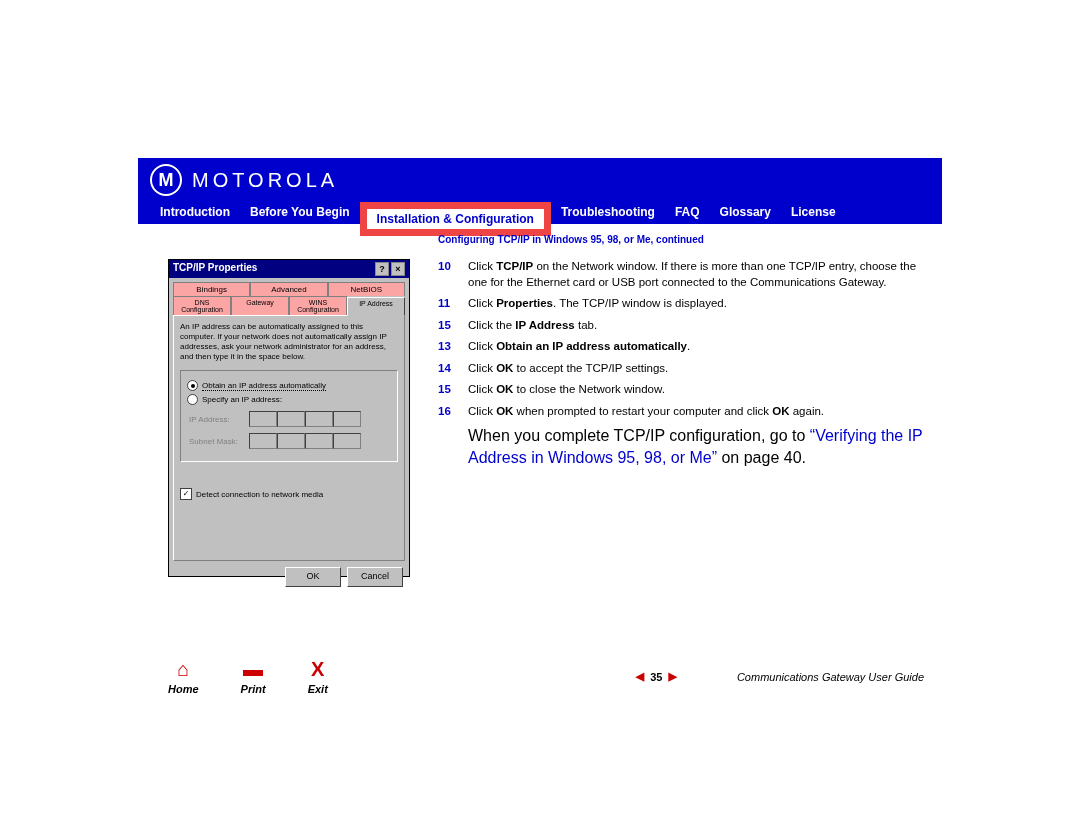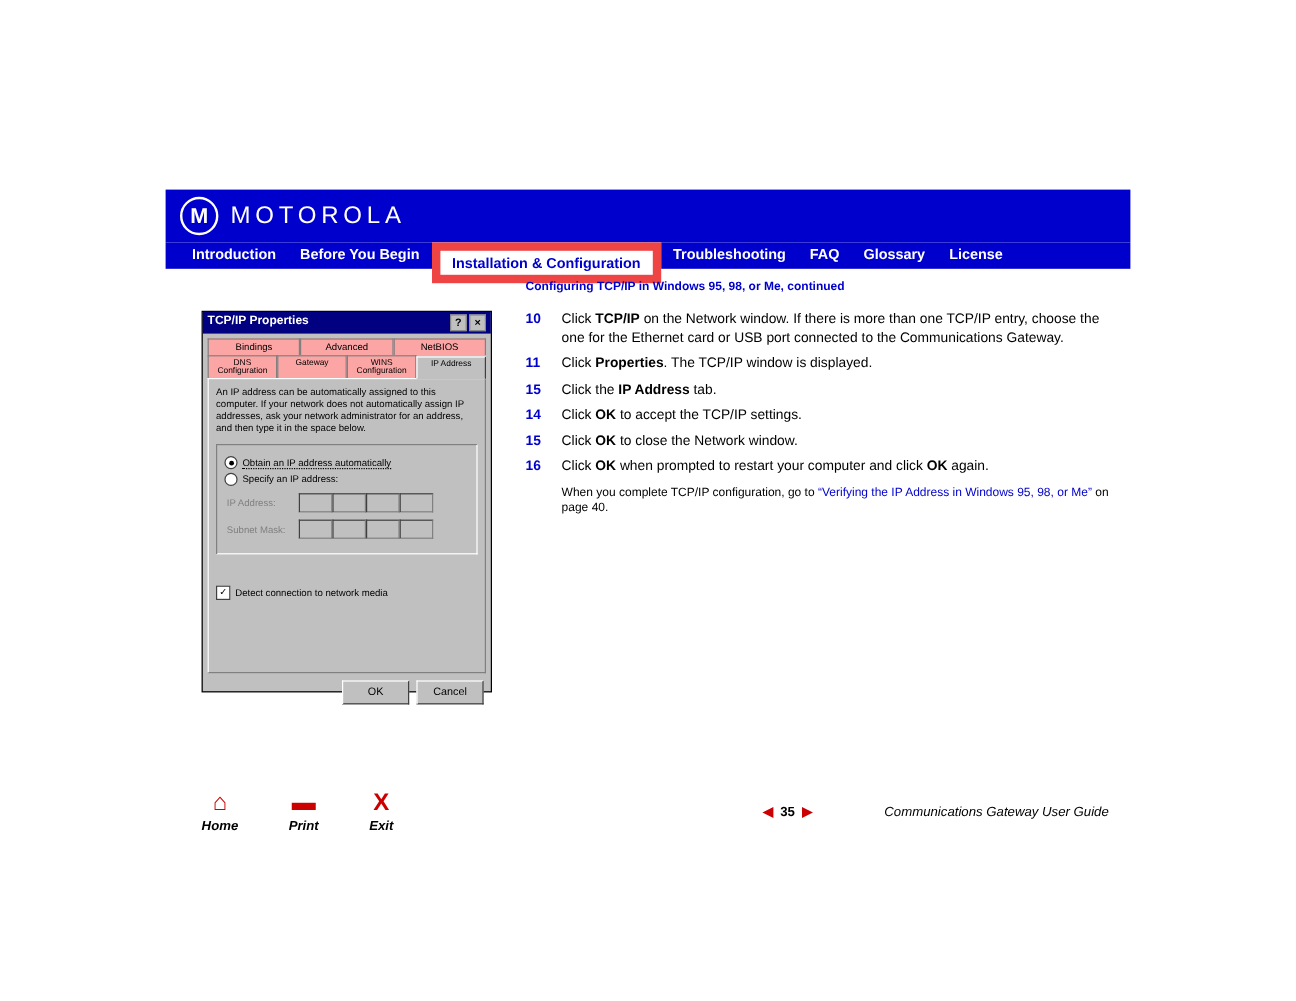--- a/index.html
+++ b/index.html
@@ -32,21 +32,21 @@
 .fld-boxes span{width:26px;height:14px;background:#c0c0c0;border:1px solid #808080;border-top-color:#404040;border-left-color:#404040}
 .chk{display:flex;align-items:center;font-size:8px;margin-top:26px}
 .chk-box{width:10px;height:10px;background:#fff;border:1px solid #404040;margin-right:4px;font-size:8px;text-align:center;line-height:9px}
 .dlg-btns{display:flex;justify-content:flex-end;gap:6px;padding:6px}
 .dlg-btn{width:54px;height:18px;font-size:9px;background:#c0c0c0;border:1px solid #404040;border-top-color:#fff;border-left-color:#fff;text-align:center;line-height:16px}
 .steps{flex:1;font-size:11.5px;line-height:1.35}
 .step{display:flex;margin-bottom:6px}
 .step-num{width:22px;flex:none;font-weight:bold;color:#0000cc;padding-right:8px}
 .step-text{flex:1;color:#000}
 .step-text b{font-weight:bold}
-.after{font-size:10px;margin-top:4px;padding-left:30px}
+.after{font-size:16px;margin-top:4px;padding-left:30px}
 .after .lnk{color:#0000cc}
 .footer{position:absolute;bottom:6px;left:30px;right:18px;display:flex;align-items:center;font-size:11px}
 .fbtns{display:flex;gap:42px;align-items:flex-end}
 .fbtn{display:flex;flex-direction:column;align-items:center;color:#000;font-style:italic;font-weight:bold;cursor:pointer}
 .ficon{color:#cc0000;font-size:20px;margin-bottom:2px;font-style:normal}
 .pager{margin-left:auto;display:flex;align-items:center;gap:6px;font-weight:bold}
 .arrow{color:#cc0000;cursor:pointer}
 .guide{margin-left:60px;font-style:italic;font-size:11px}
 </style>
 </head>
@@ -139,20 +139,24 @@
         </div>
       <div class="step">
           <span class="step-num">11</span>
           <span class="step-text">Click <b>Properties</b>. The TCP/IP window is displayed.</span>
         </div>
       <div class="step">
           <span class="step-num">15</span>
           <span class="step-text">Click the <b>IP Address</b> tab.</span>
         </div>
       <div class="step">
+          <span class="step-num">13</span>
+          <span class="step-text">Click <b>Obtain an IP address automatically</b>.</span>
+        </div>
+      <div class="step">
           <span class="step-num">14</span>
           <span class="step-text">Click <b>OK</b> to accept the TCP/IP settings.</span>
         </div>
       <div class="step">
           <span class="step-num">15</span>
           <span class="step-text">Click <b>OK</b> to close the Network window.</span>
         </div>
       <div class="step">
           <span class="step-num">16</span>
           <span class="step-text">Click <b>OK</b> when prompted to restart your computer and click <b>OK</b> again.</span>

